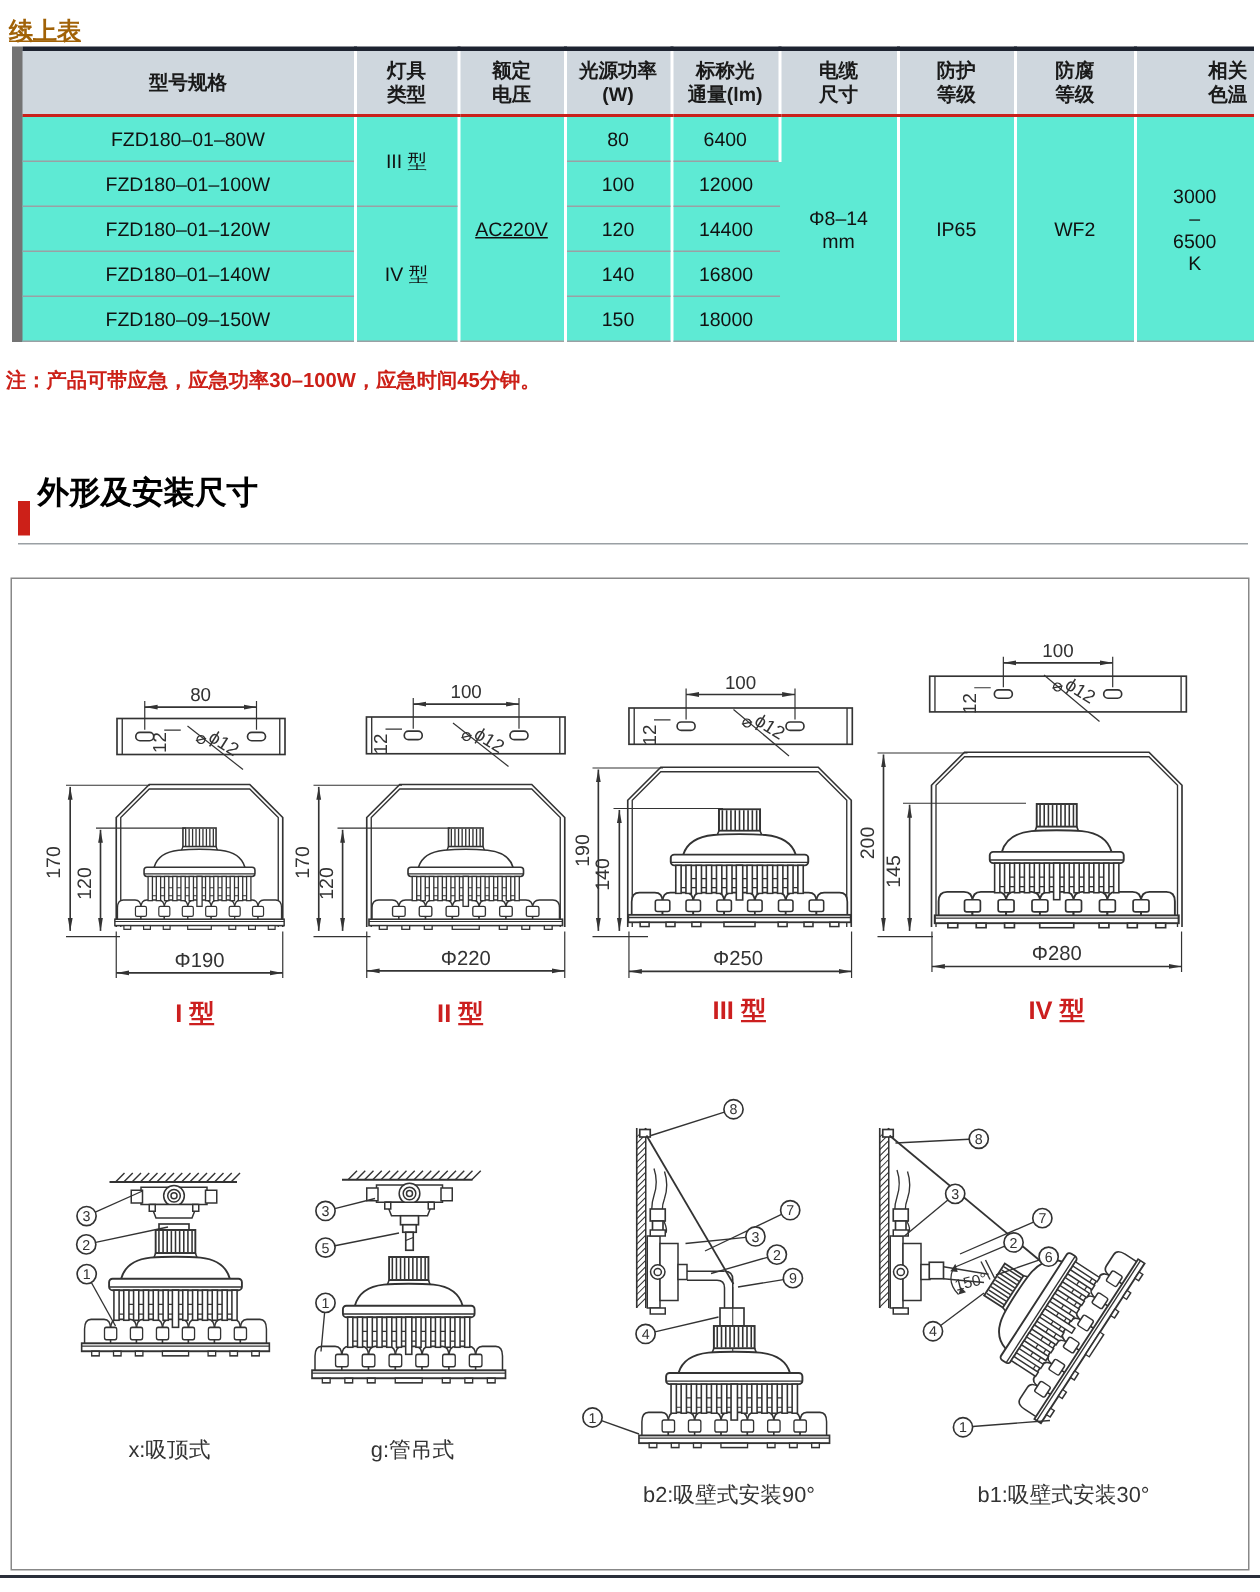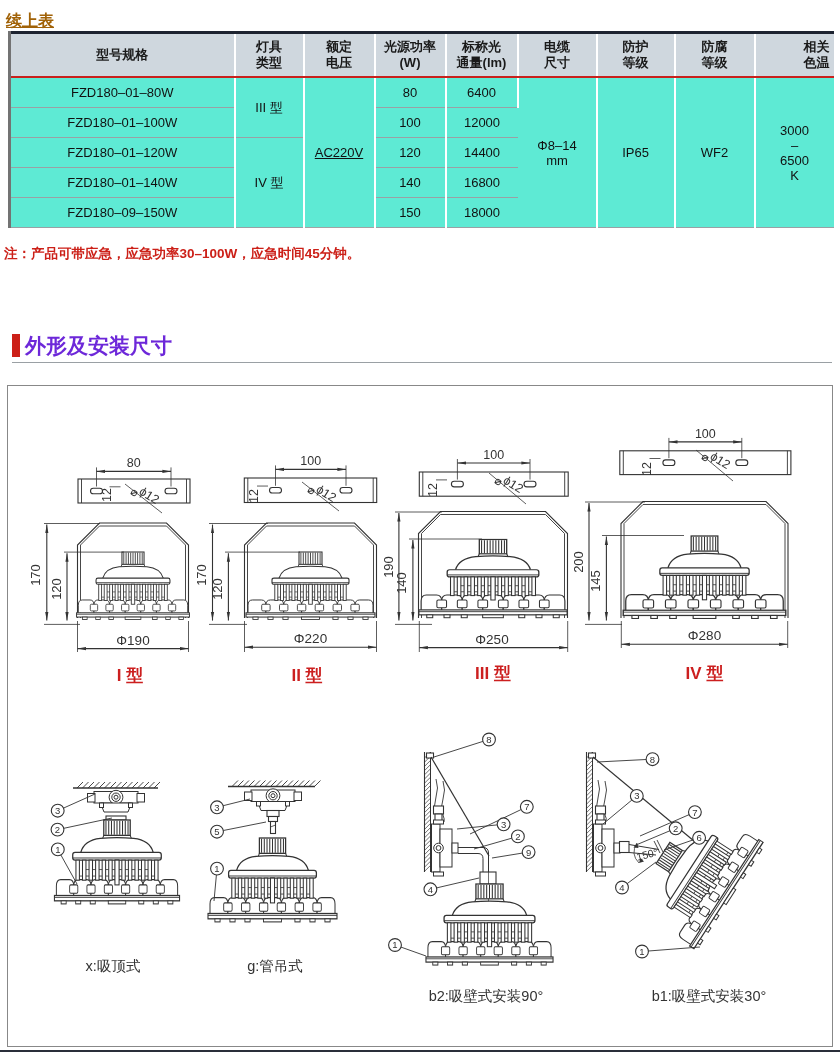--- a/index.html
+++ b/index.html
@@ -1,21 +1,21 @@
 <!DOCTYPE html>
 <html><head><meta charset="utf-8">
 <style>
 html,body{margin:0;padding:0;}
 body{width:840px;height:1061px;position:relative;background:#fff;font-family:"Liberation Sans",sans-serif;overflow:hidden;}
 table{position:absolute;left:8px;top:31px;width:824px;border-collapse:collapse;table-layout:fixed;border-top:3px solid #1d2330;}
 th{background:#cfd7de;font-size:13px;font-weight:bold;color:#1a1a1a;border-right:2px solid #fff;border-bottom:2px solid #c9211c;line-height:16px;height:42px;padding:0;text-align:center;}
 th:last-child{border-right:none;padding-left:44px;}
 td{background:#5eead4;font-size:13px;color:#111;text-align:center;border-right:2px solid #fff;border-bottom:1px solid #9aa0a4;height:29px;padding:0;line-height:15px;}
 td:last-child{border-right:none;margin-left:44px;}
-.tb{border-left:3px solid #737373;}
+.tb{border-left:7px solid #737373;}
 .te{border-right:1px solid #9aa0a4;}
 </style></head>
 <body>
 
 <div style="position:absolute;left:6px;top:11px;font-size:16px;font-weight:bold;color:#a16207;text-decoration:underline;">续上表</div>
 
 <table>
 <colgroup>
       <col style="width:225px">
       <col style="width:69px">
@@ -73,21 +73,21 @@
         <td>150</td>
         <td>18000</td>
       </tr>
 </tbody>
 </table>
 
 <div style="position:absolute;left:4px;top:245px;font-size:13.5px;font-weight:bold;color:#cc2018;">注：产品可带应急，应急功率30–100W，应急时间45分钟。</div>
 
 <div style="position:absolute;left:11.5px;top:334px;width:8px;height:23px;background:#cc2018;"></div>
 
-<div style="position:absolute;left:25px;top:332px;font-size:21px;font-weight:bold;color:#6d28d9;">外形及安装尺寸</div>
+<div style="position:absolute;left:25px;top:314px;font-size:21px;font-weight:bold;color:#000000;">外形及安装尺寸</div>
 
 <div style="position:absolute;left:11.5px;top:362px;width:820px;height:0;border-top:1px solid #9aa0a4;"></div>
 
 <div style="position:absolute;left:7px;top:385px;width:824px;height:660px;border:1px solid #888;"></div>
 <svg width="824" height="661" viewBox="0 0 824 661" xmlns="http://www.w3.org/2000/svg" style="position:absolute;left:8px;top:385px">
     <defs>
       <marker id="ae" markerWidth="9" markerHeight="9" refX="8.6" refY="4.5" orient="auto" markerUnits="userSpaceOnUse">
         <path d="M0,2.9 L8.6,4.5 L0,6.1 Z" fill="#333"></path>
       </marker>
       <marker id="as" markerWidth="9" markerHeight="9" refX="0.4" refY="4.5" orient="auto" markerUnits="userSpaceOnUse">

